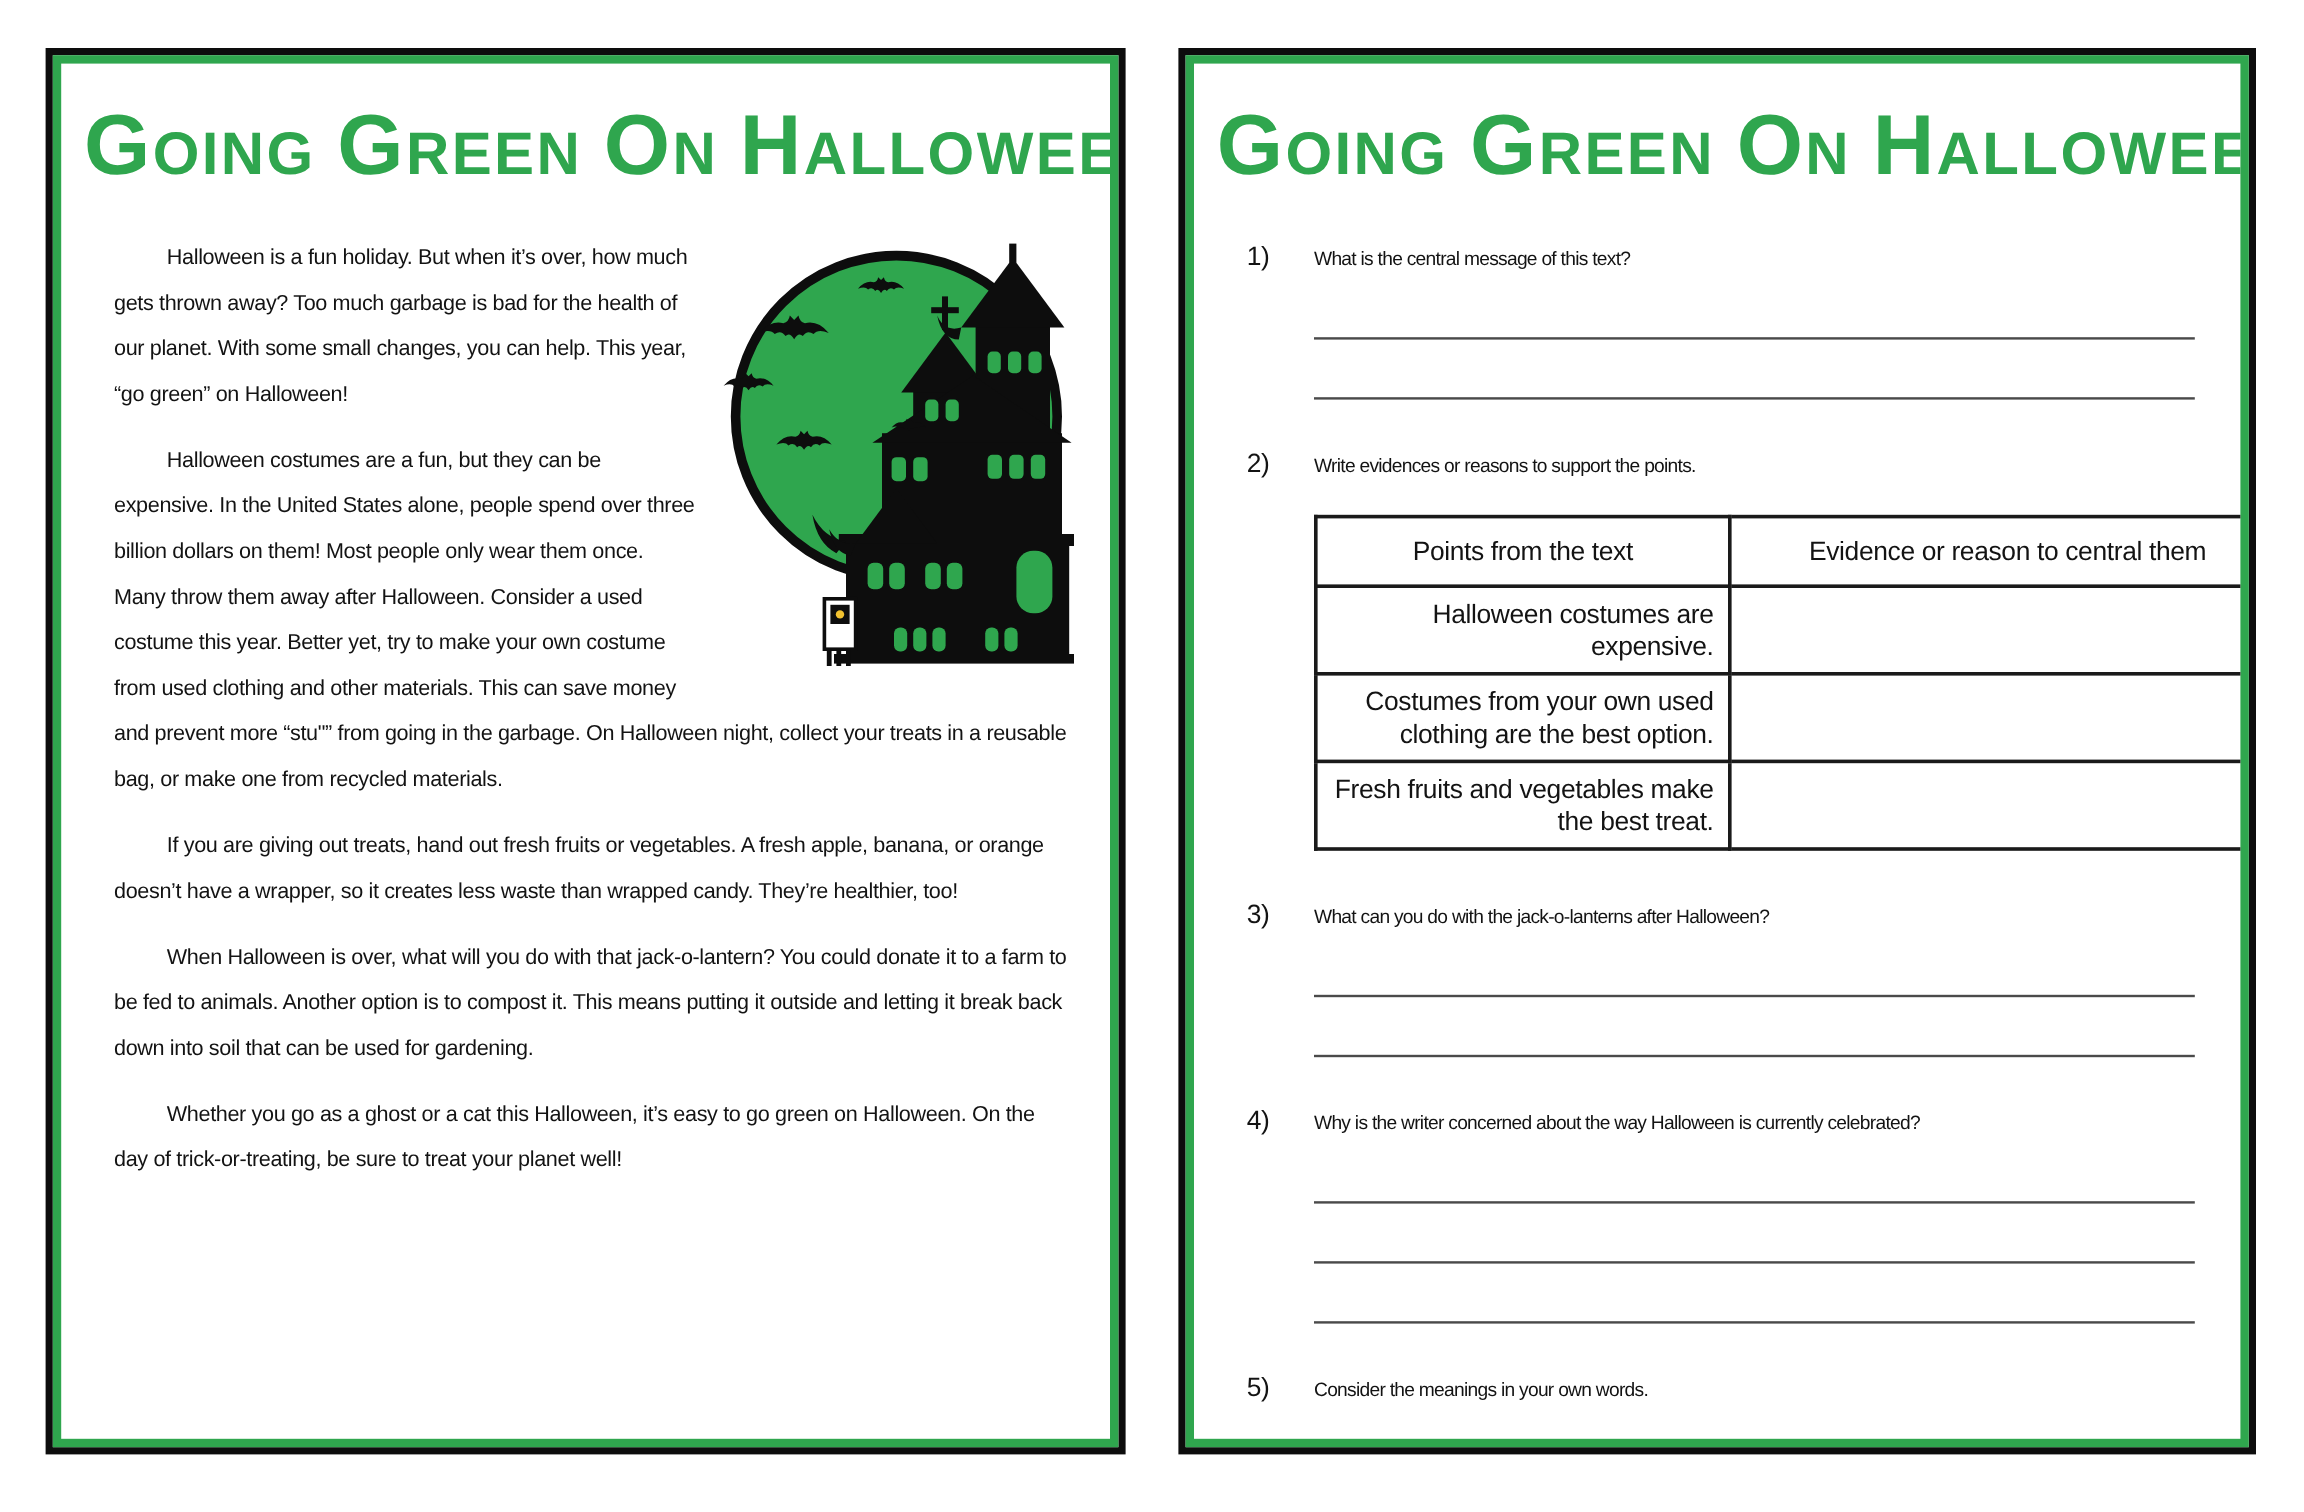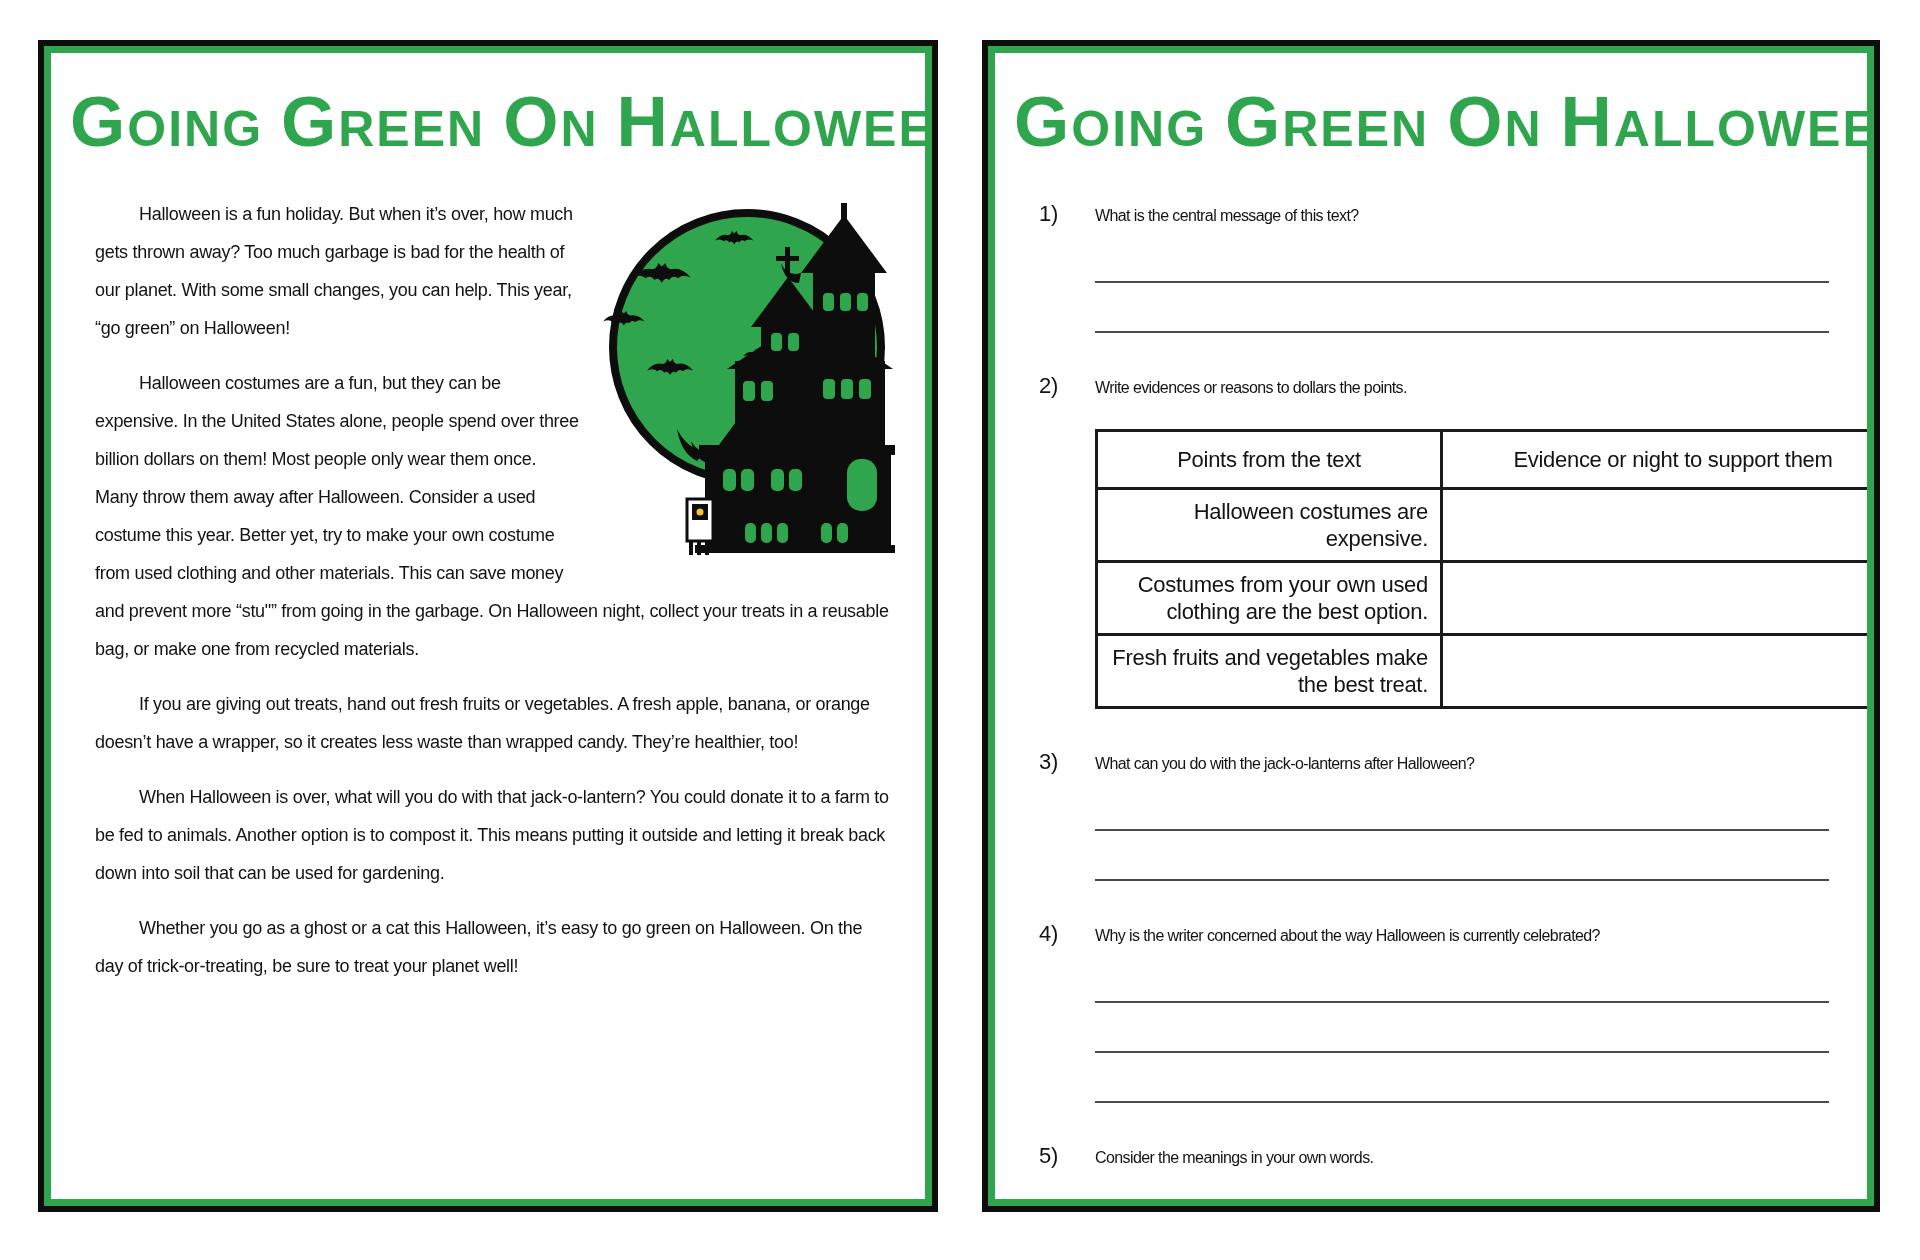--- a/index.html
+++ b/index.html
@@ -182,27 +182,27 @@
         <span class="qnum">1)</span>
         <span class="qtext">What is the central message of this text?</span>
       </div>
       <div class="answers">
         <div class="ans first"></div>
         <div class="ans"></div>
       </div>
 
       <div class="q">
         <span class="qnum">2)</span>
-        <span class="qtext">Write evidences or reasons to dollars the points.</span>
+        <span class="qtext">Write evidences or reasons to support the points.</span>
       </div>
       <table class="ev-table">
         <tbody>
             <tr>
           <th class="c1">Points from the text</th>
-          <th>Evidence or night to support them</th>
+          <th>Evidence or reason to central them</th>
         </tr>
         <tr>
           <td class="c1">Halloween costumes are expensive.</td>
           <td></td>
         </tr>
         <tr>
           <td class="c1">Costumes from your own used clothing are the best option.</td>
           <td></td>
         </tr>
         <tr>

